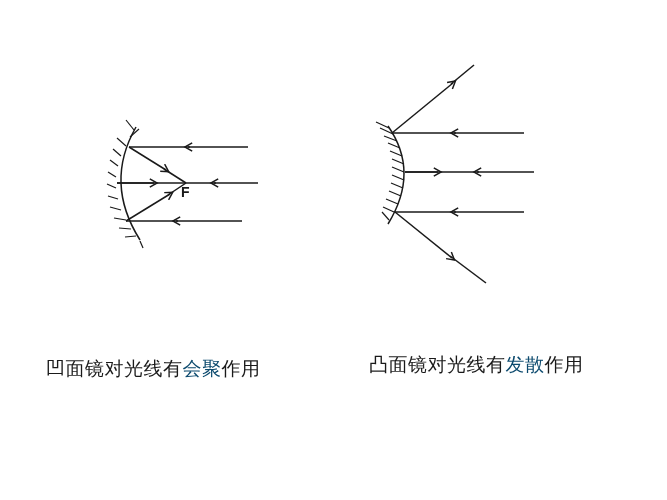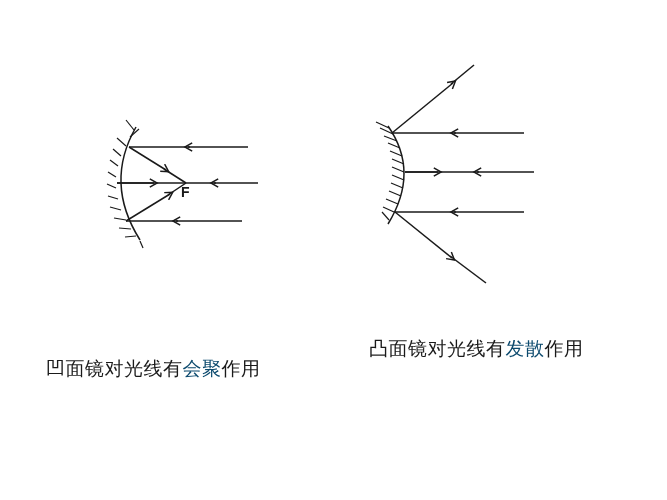--- a/index.html
+++ b/index.html
@@ -1,21 +1,21 @@
 <!DOCTYPE html>
 <html><head>
 <meta charset="utf-8">
 <style>
   html, body { margin: 0; padding: 0; background: #ffffff; }
   body { width: 667px; height: 500px; position: relative; overflow: hidden; font-family: "DejaVu Sans", sans-serif; }
   svg.diagram { position: absolute; left: 0; top: 0; }
   .caption { position: absolute; font-size: 19px; color: #1a1a1a; white-space: nowrap; letter-spacing: 0.5px; }
   .caption .hl { color: #0c4a6e; }
   #cap-left { left: 46px; top: 356px; }
-  #cap-right { left: 369px; top: 336px; }
+  #cap-right { left: 369px; top: 352px; }
 </style>
 </head>
 <body>
 
 <svg class="diagram" width="667" height="500" viewBox="0 0 667 500">
   <defs>
     <marker id="arr" viewBox="0 0 10 10" refX="5" refY="5" markerWidth="7" markerHeight="7" orient="auto-start-reverse">
       <path d="M1,1 L8,5 L1,9" fill="none" stroke="#1a1a1a" stroke-width="1.4"></path>
     </marker>
   </defs>

